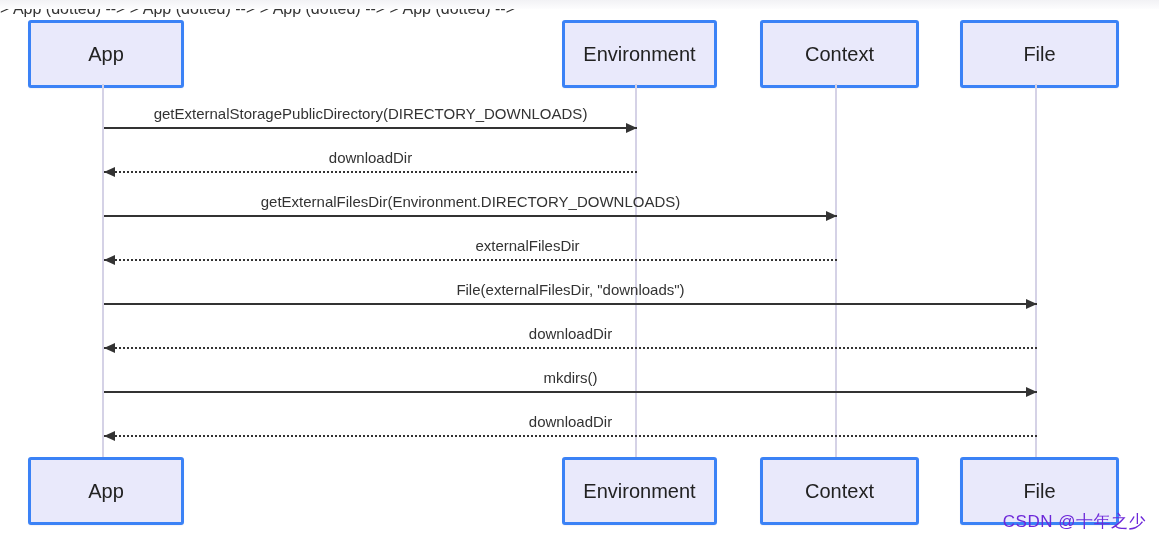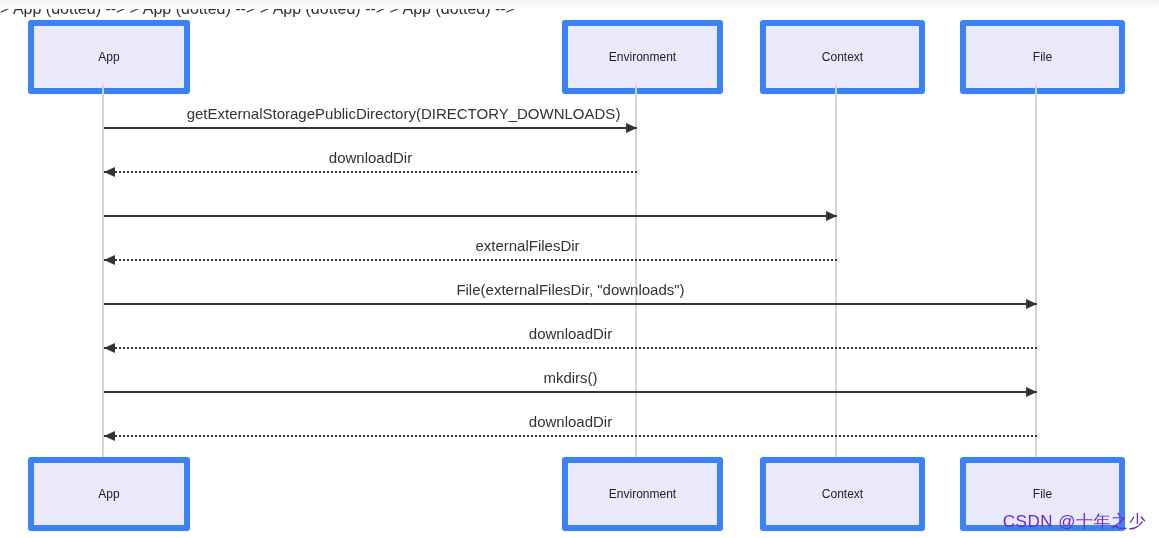--- a/index.html
+++ b/index.html
@@ -15,26 +15,26 @@
   .top-strip {
     position: absolute;
     left: 0; top: 0;
     width: 100%; height: 9px;
     background: linear-gradient(#f2f2f5, #fdfdfe);
   }
   .actor-box {
     position: absolute;
     height: 62px;
     background: #e9e9fb;
-    border: 6px solid #3b82f6;
+    border: 3px solid #3b82f6;
     border-radius: 3px;
     display: flex;
     align-items: center;
     justify-content: center;
-    font-size: 12px;
+    font-size: 20px;
     color: #222222;
     box-shadow: 0 1px 1px rgba(120,120,160,0.08);
   }
   .lifeline {
     position: absolute;
     top: 84px;
     height: 373px;
     width: 2px;
     background: #d5d2e6;
   }
@@ -88,32 +88,33 @@
       <span>File</span>
     </div>
 
   
   <div class="lifeline" style="left:102px;"></div>
   <div class="lifeline" style="left:635px;"></div>
   <div class="lifeline" style="left:835px;"></div>
   <div class="lifeline" style="left:1035px;"></div>
 
   
-  <div class="msg-label" style="left:104px; top:104px; width:533px;padding-left:33px;">getExternalStoragePublicDirectory(DIRECTORY_DOWNLOADS)</div>
+  <div class="msg-label" style="left:104px; top:104px; width:533px;">getExternalStoragePublicDirectory(DIRECTORY_DOWNLOADS)</div>
   <div class="msg-line solid" style="left:104px; top:127px; width:533px;">
     <span class="arrowhead right"></span>
   </div>
 
   &gt; App (dotted) --&gt;
   <div class="msg-label" style="left:104px; top:148px; width:533px;">downloadDir</div>
   <div class="msg-line dotted" style="left:104px; top:171px; width:533px;">
     <span class="arrowhead left"></span>
   </div>
 
   
+  <div class="msg-label" style="left:104px; top:192px; width:733px;">getExternalFilesDir(Environment.DIRECTORY_DOWNLOADS)</div>
   <div class="msg-line solid" style="left:104px; top:215px; width:733px;">
     <span class="arrowhead right"></span>
   </div>
 
   &gt; App (dotted) --&gt;
   <div class="msg-label" style="left:104px; top:236px; width:847px;">externalFilesDir</div>
   <div class="msg-line dotted" style="left:104px; top:259px; width:733px;">
     <span class="arrowhead left"></span>
   </div>
 

